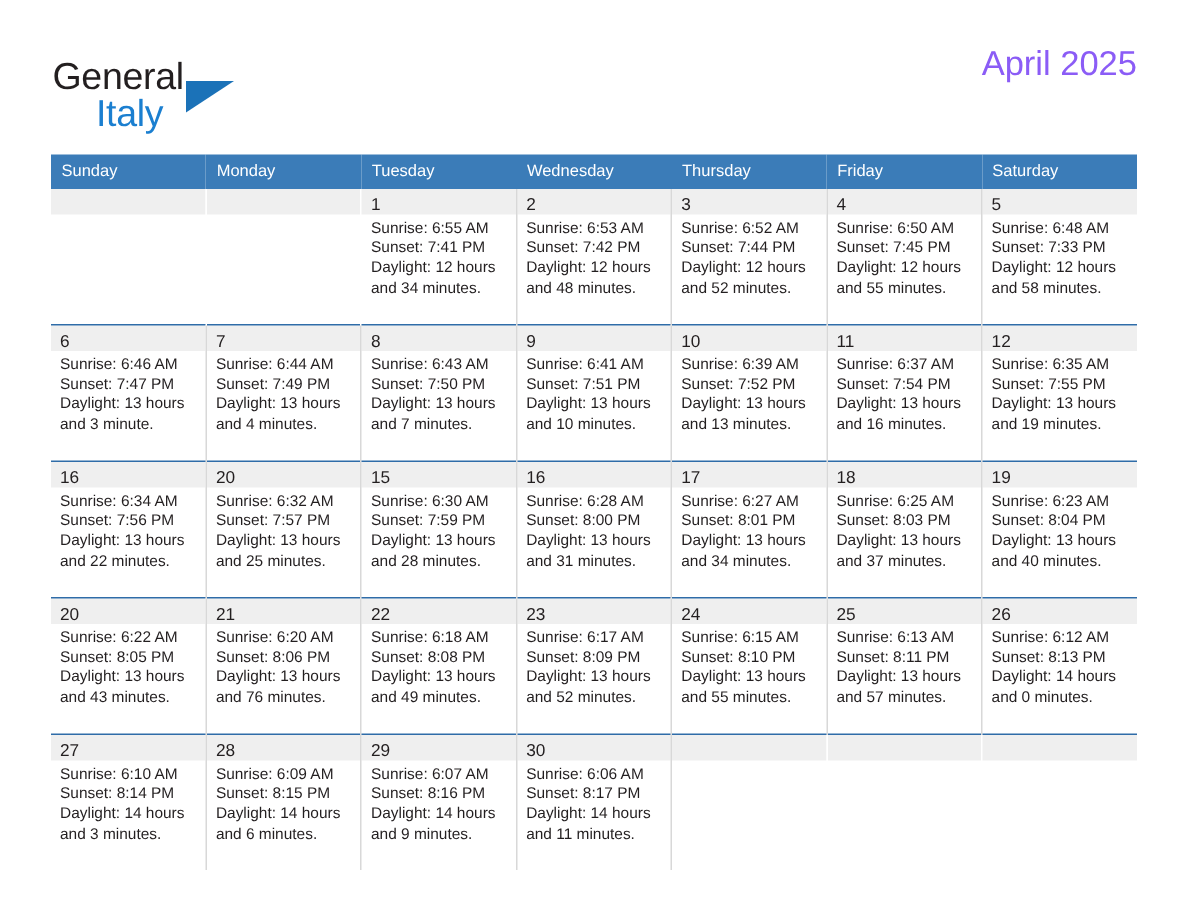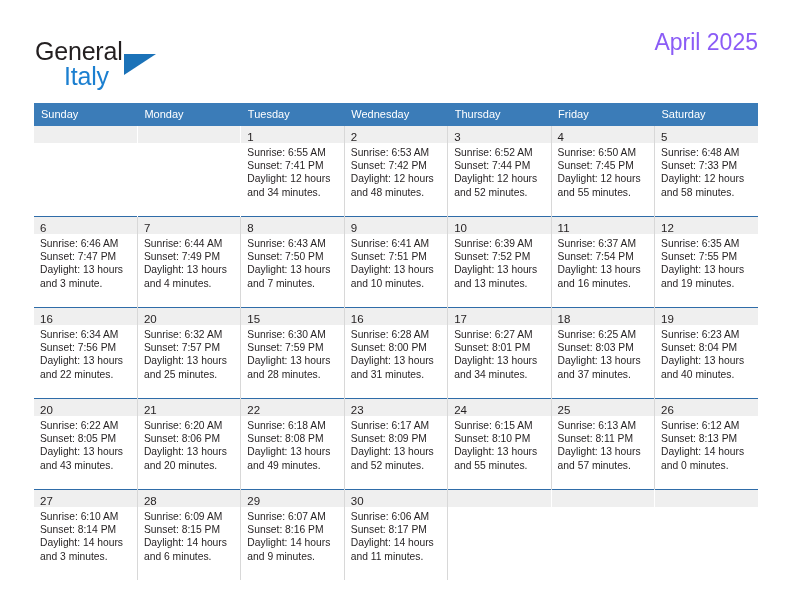--- a/index.html
+++ b/index.html
@@ -376,21 +376,21 @@
               <div class="line">Daylight: 13 hours</div>
               <div class="line">and 43 minutes.</div>
             </div>
           </td>
           <td class="cell">
             <div class="daynum-band"><span class="daynum">21</span></div>
             <div class="cell-body">
               <div class="line">Sunrise: 6:20 AM</div>
               <div class="line">Sunset: 8:06 PM</div>
               <div class="line">Daylight: 13 hours</div>
-              <div class="line">and 20 minutes.</div>
+              <div class="line">and 76 minutes.</div>
             </div>
           </td>
           <td class="cell">
             <div class="daynum-band"><span class="daynum">22</span></div>
             <div class="cell-body">
               <div class="line">Sunrise: 6:18 AM</div>
               <div class="line">Sunset: 8:08 PM</div>
               <div class="line">Daylight: 13 hours</div>
               <div class="line">and 49 minutes.</div>
             </div>

